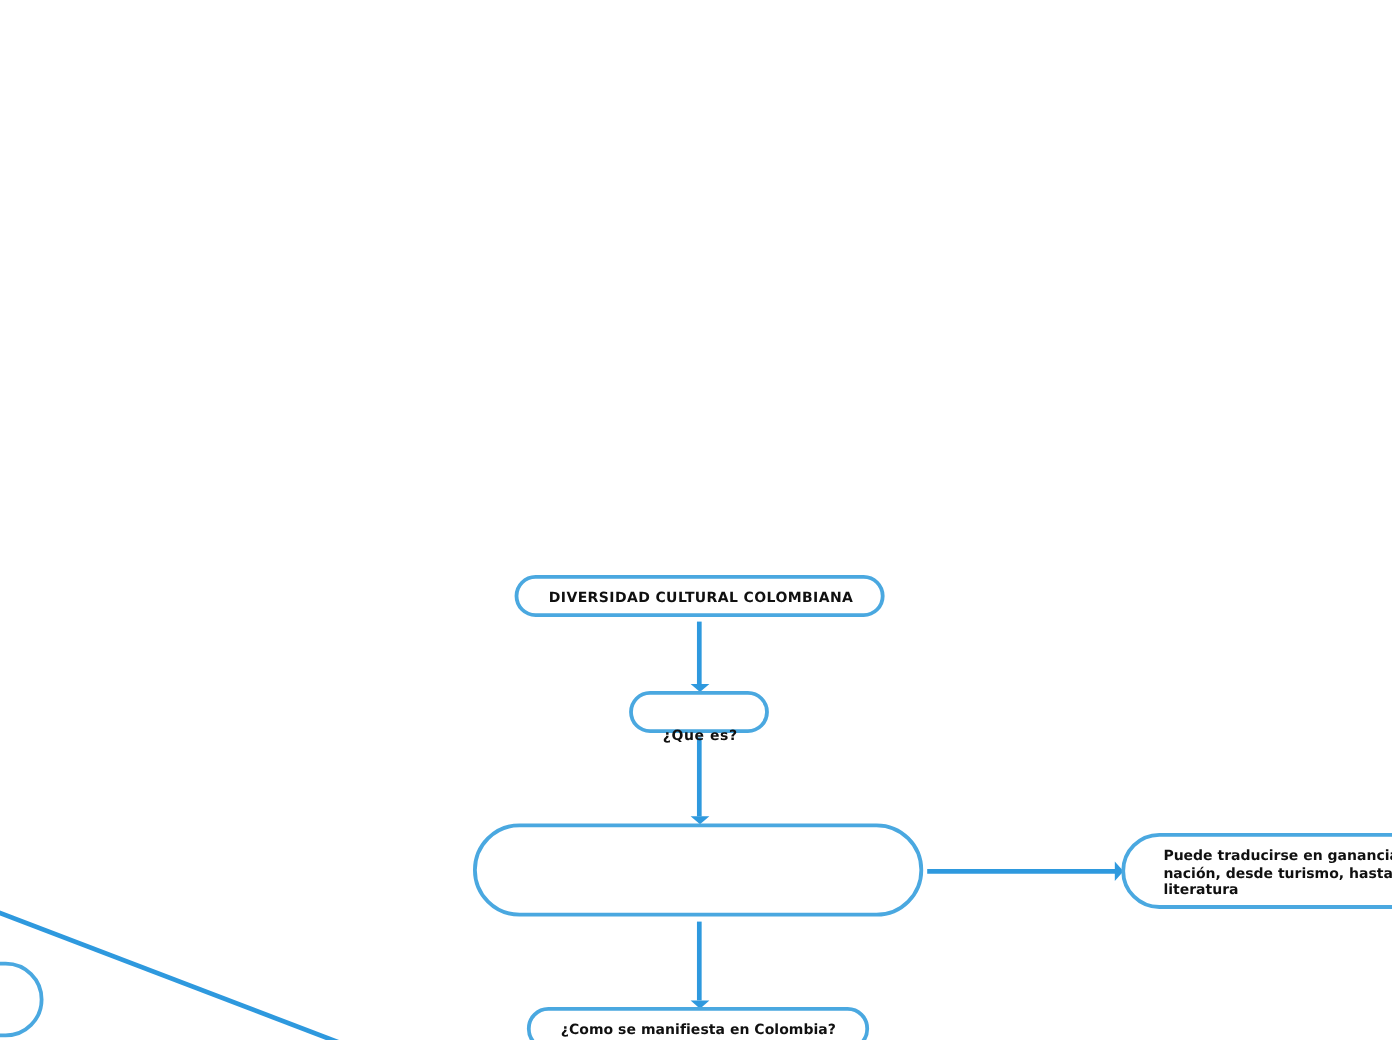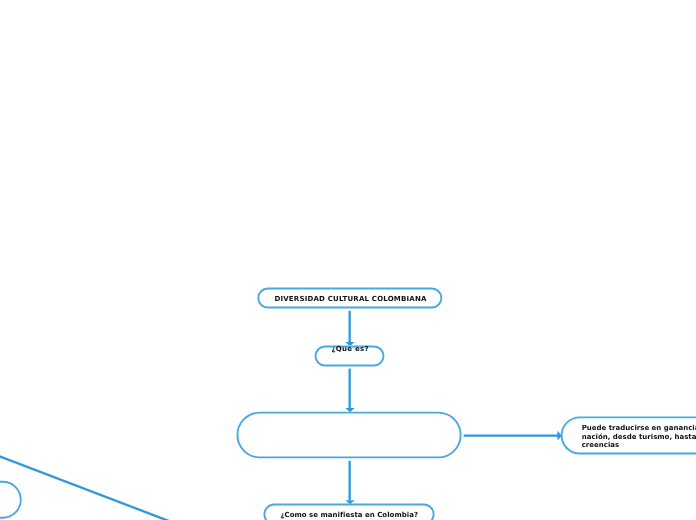--- a/index.html
+++ b/index.html
@@ -41,22 +41,22 @@
       <rect x="237.45" y="376.65" width="223.2" height="44.7" rx="22.35" ry="22.35"></rect>
       <rect x="561.6" y="381.4" width="172" height="36.1" rx="18.1" ry="18.1"></rect>
       <rect x="264.4" y="468.45" width="169.2" height="19.9" rx="9.8" ry="9.8"></rect>
       <rect x="-82" y="445.8" width="102.8" height="35.9" rx="17.95" ry="17.95"></rect>
       <rect x="-82" y="517.2" width="118.5" height="20" rx="10" ry="10"></rect>
     </g>
   </svg>
 
   <div class="nodetext" style="left: 274.4px; top: 259.1px; letter-spacing: 0.2px; color: rgb(16, 16, 16);">DIVERSIDAD CULTURAL COLOMBIANA</div>
 
-  <div class="nodetext" style="left: 331.4px; top: 309px; letter-spacing: 0.29px; color: rgb(16, 16, 16);">¿Que es?</div>
+  <div class="nodetext" style="left: 331.4px; top: 328px; letter-spacing: 0.29px; color: rgb(16, 16, 16);">¿Que es?</div>
 
 
   <div class="nodetext" style="left: 581.7px; top: 388.2px; color: rgb(16, 16, 16);"><span>Puede traducirse en ganancias para la</span>
 <span>nación, desde turismo, hasta música y</span>
-<span>creencias</span></div>
+<span>literatura</span></div>
 
   <div class="nodetext" style="left: 280.4px; top: 474.9px; letter-spacing: 0.02px; color: rgb(16, 16, 16); text-align: right;">¿Como se manifiesta en Colombia?</div>
 
 </div>
 
 </body></html>

